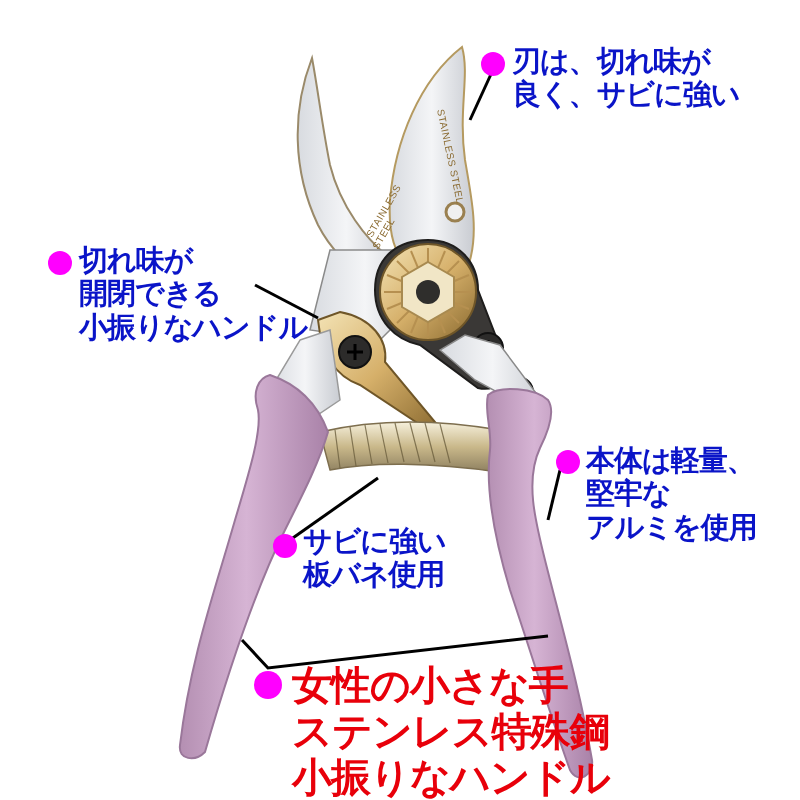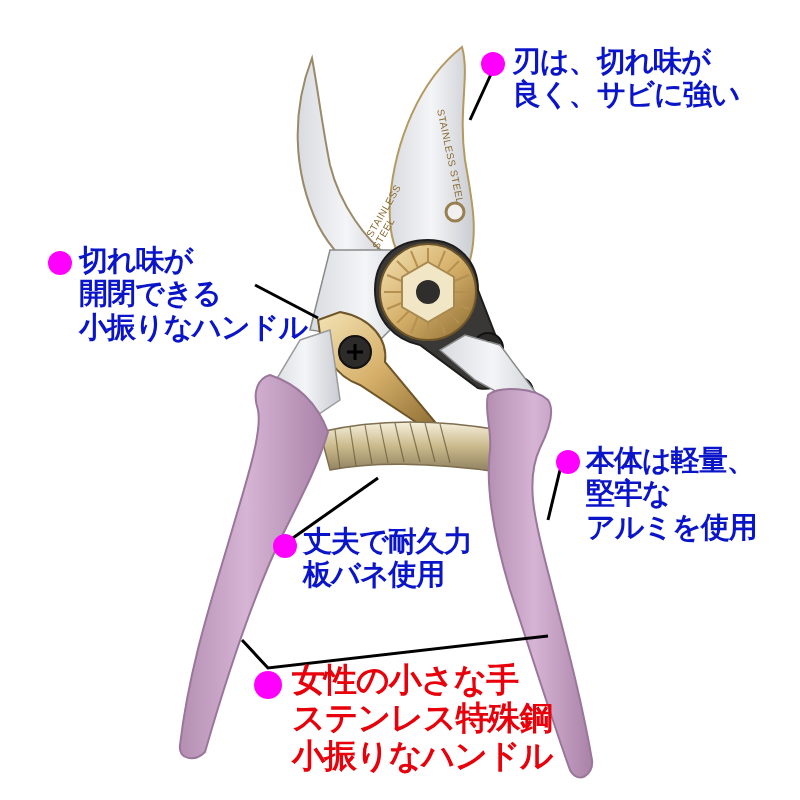--- a/index.html
+++ b/index.html
@@ -1,22 +1,22 @@
 <!DOCTYPE html>
 <html><head>
 <meta charset="utf-8">
 <style>
   html, body { margin: 0; padding: 0; background: #ffffff; }
   body { width: 800px; height: 800px; position: relative; overflow: hidden; font-family: "DejaVu Sans", sans-serif; }
   #illustration { position: absolute; left: 0; top: 0; width: 800px; height: 800px; }
   .callout { position: absolute; font-weight: bold; line-height: 1.15; white-space: nowrap; }
-  .callout .line { display: block; font-family: Liberation Serif, serif; }
+  .callout .line { display: block; }
   .dot { position: absolute; width: 24px; height: 24px; border-radius: 50%; background: #ff00ff; }
   .blue { color: #0a14c8; font-size: 29px; letter-spacing: -1px; }
-  .red { color: #e8000a; font-size: 33px; letter-spacing: -1px; }
+  .red { color: #e8000a; font-size: 40px; letter-spacing: -1px; }
   .engrave { font-family: "Liberation Sans", sans-serif; font-size: 10px; fill: #8a6a30; letter-spacing: 0.5px; }
 </style>
 </head>
 <body>
 
 <svg id="illustration" viewBox="0 0 800 800" xmlns="http://www.w3.org/2000/svg">
   <defs>
     <linearGradient id="steel" x1="0" y1="0" x2="1" y2="0">
       <stop offset="0" stop-color="#d8dbe0"></stop>
       <stop offset="0.5" stop-color="#f4f5f7"></stop>
@@ -125,21 +125,21 @@
 
 <div class="dot" style="left:556px; top:450px;"></div>
 <div class="callout blue" style="left:586px; top:444px;">
   <span class="line">本体は軽量、</span>
   <span class="line">堅牢な</span>
   <span class="line">アルミを使用</span>
 </div>
 
 <div class="dot" style="left:273px; top:534px;"></div>
 <div class="callout blue" style="left:303px; top:525px;">
-  <span class="line">丈夫で耐久力</span>
+  <span class="line">サビに強い</span>
   <span class="line">板バネ使用</span>
 </div>
 
 <div class="dot" style="left:254px; top:671px; width:28px; height:28px;"></div>
 <div class="callout red" style="left:292px; top:662px;">
   <span class="line">女性の小さな手</span>
   <span class="line">ステンレス特殊鋼</span>
   <span class="line">小振りなハンドル</span>
 </div>
 

